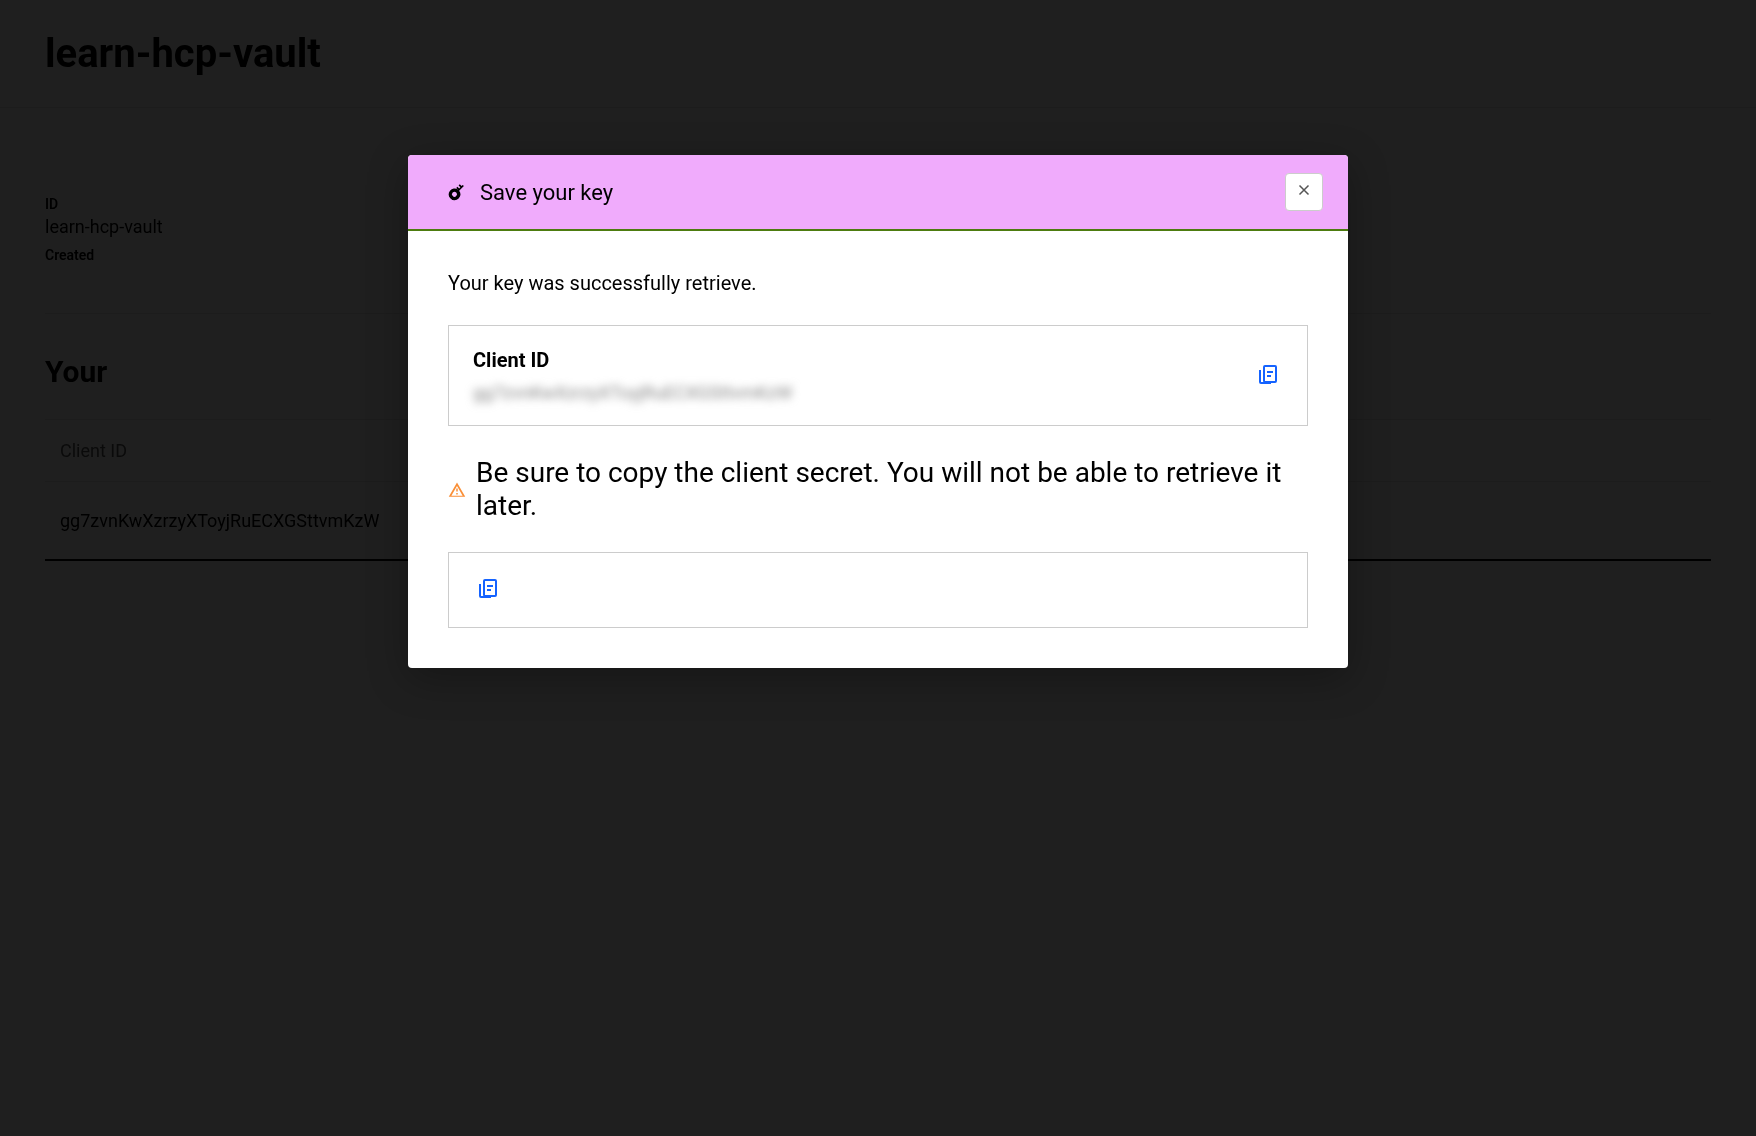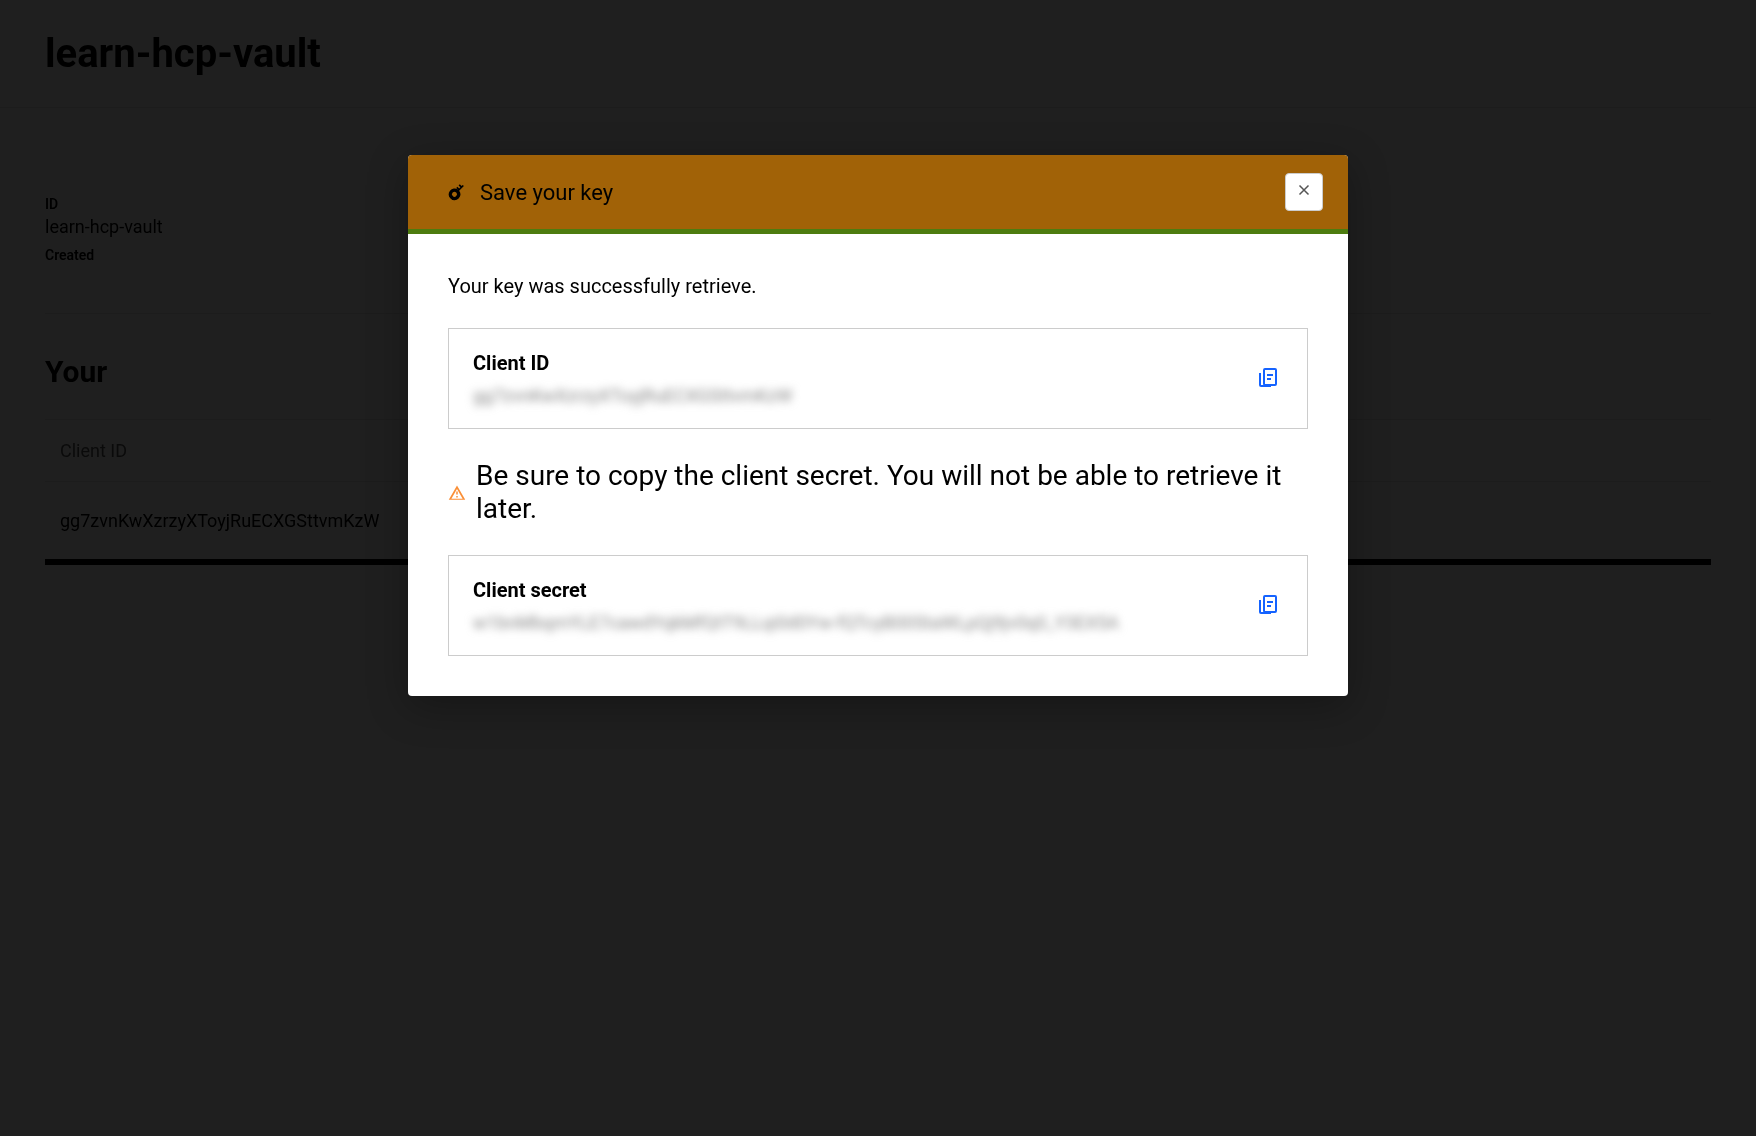--- a/index.html
+++ b/index.html
@@ -77,21 +77,21 @@
       color: #555;
     }
     
     .col-clientid { flex: 0 0 820px; }
     .col-status { flex: 0 0 240px; }
     .col-created { flex: 1; }
     
     .keys-row {
       display: flex;
       padding: 28px 15px;
-      border-bottom: 6px solid #000000;
+      border-bottom: 2px solid #000000;
       font-size: 18px;
       align-items: center;
     }
     
     .status-cell {
       display: flex;
       align-items: center;
       gap: 8px;
     }
     
@@ -123,22 +123,22 @@
       background: #fff;
       border-radius: 4px;
       box-shadow: 0 10px 40px rgba(0,0,0,0.3);
     }
     
     .modal-header {
       display: flex;
       align-items: center;
       justify-content: space-between;
       padding: 18px 25px 18px 40px;
-      background: #a16207;
-      border-bottom: 5px solid #4d7c0f;
+      background: #f0abfc;
+      border-bottom: 2px solid #4d7c0f;
       border-radius: 4px 4px 0 0;
     }
     
     .modal-title-wrap {
       display: flex;
       align-items: center;
       gap: 12px;
     }
     
     .key-icon {
@@ -313,24 +313,20 @@
       <div class="warning-row">
         <span class="warn-icon">
           <svg viewBox="0 0 24 24" width="18" height="18" fill="currentColor">
             <path d="M12 2L1 21h22L12 2zm0 4.5l7.5 13h-15L12 6.5zM11 10v4h2v-4h-2zm0 6v2h2v-2h-2z"></path>
           </svg>
         </span>
         <span>Be sure to copy the client secret. You will not be able to retrieve it later.</span>
       </div>
 
       <div class="cred-box">
-        <div class="cred-left">
-          <div class="cred-label">Client secret</div>
-          <div class="cred-value">w1bnMbqmYLE7cawdYqkMfQtT9LLqi0d0Yw-fQTcyB00StaWLpQj9jv0q0_Y3EX5A</div>
-        </div>
         <div class="copy-btn">
           <span>
             <svg viewBox="0 0 24 24" width="24" height="24" fill="none" stroke="currentColor" stroke-width="2">
               <rect x="8" y="4" width="12" height="16" rx="1"></rect>
               <path d="M4 8v12a1 1 0 0 0 1 1h10"></path>
               <path d="M11 10h6M11 14h4"></path>
             </svg>
           </span>
         </div>
       </div>

